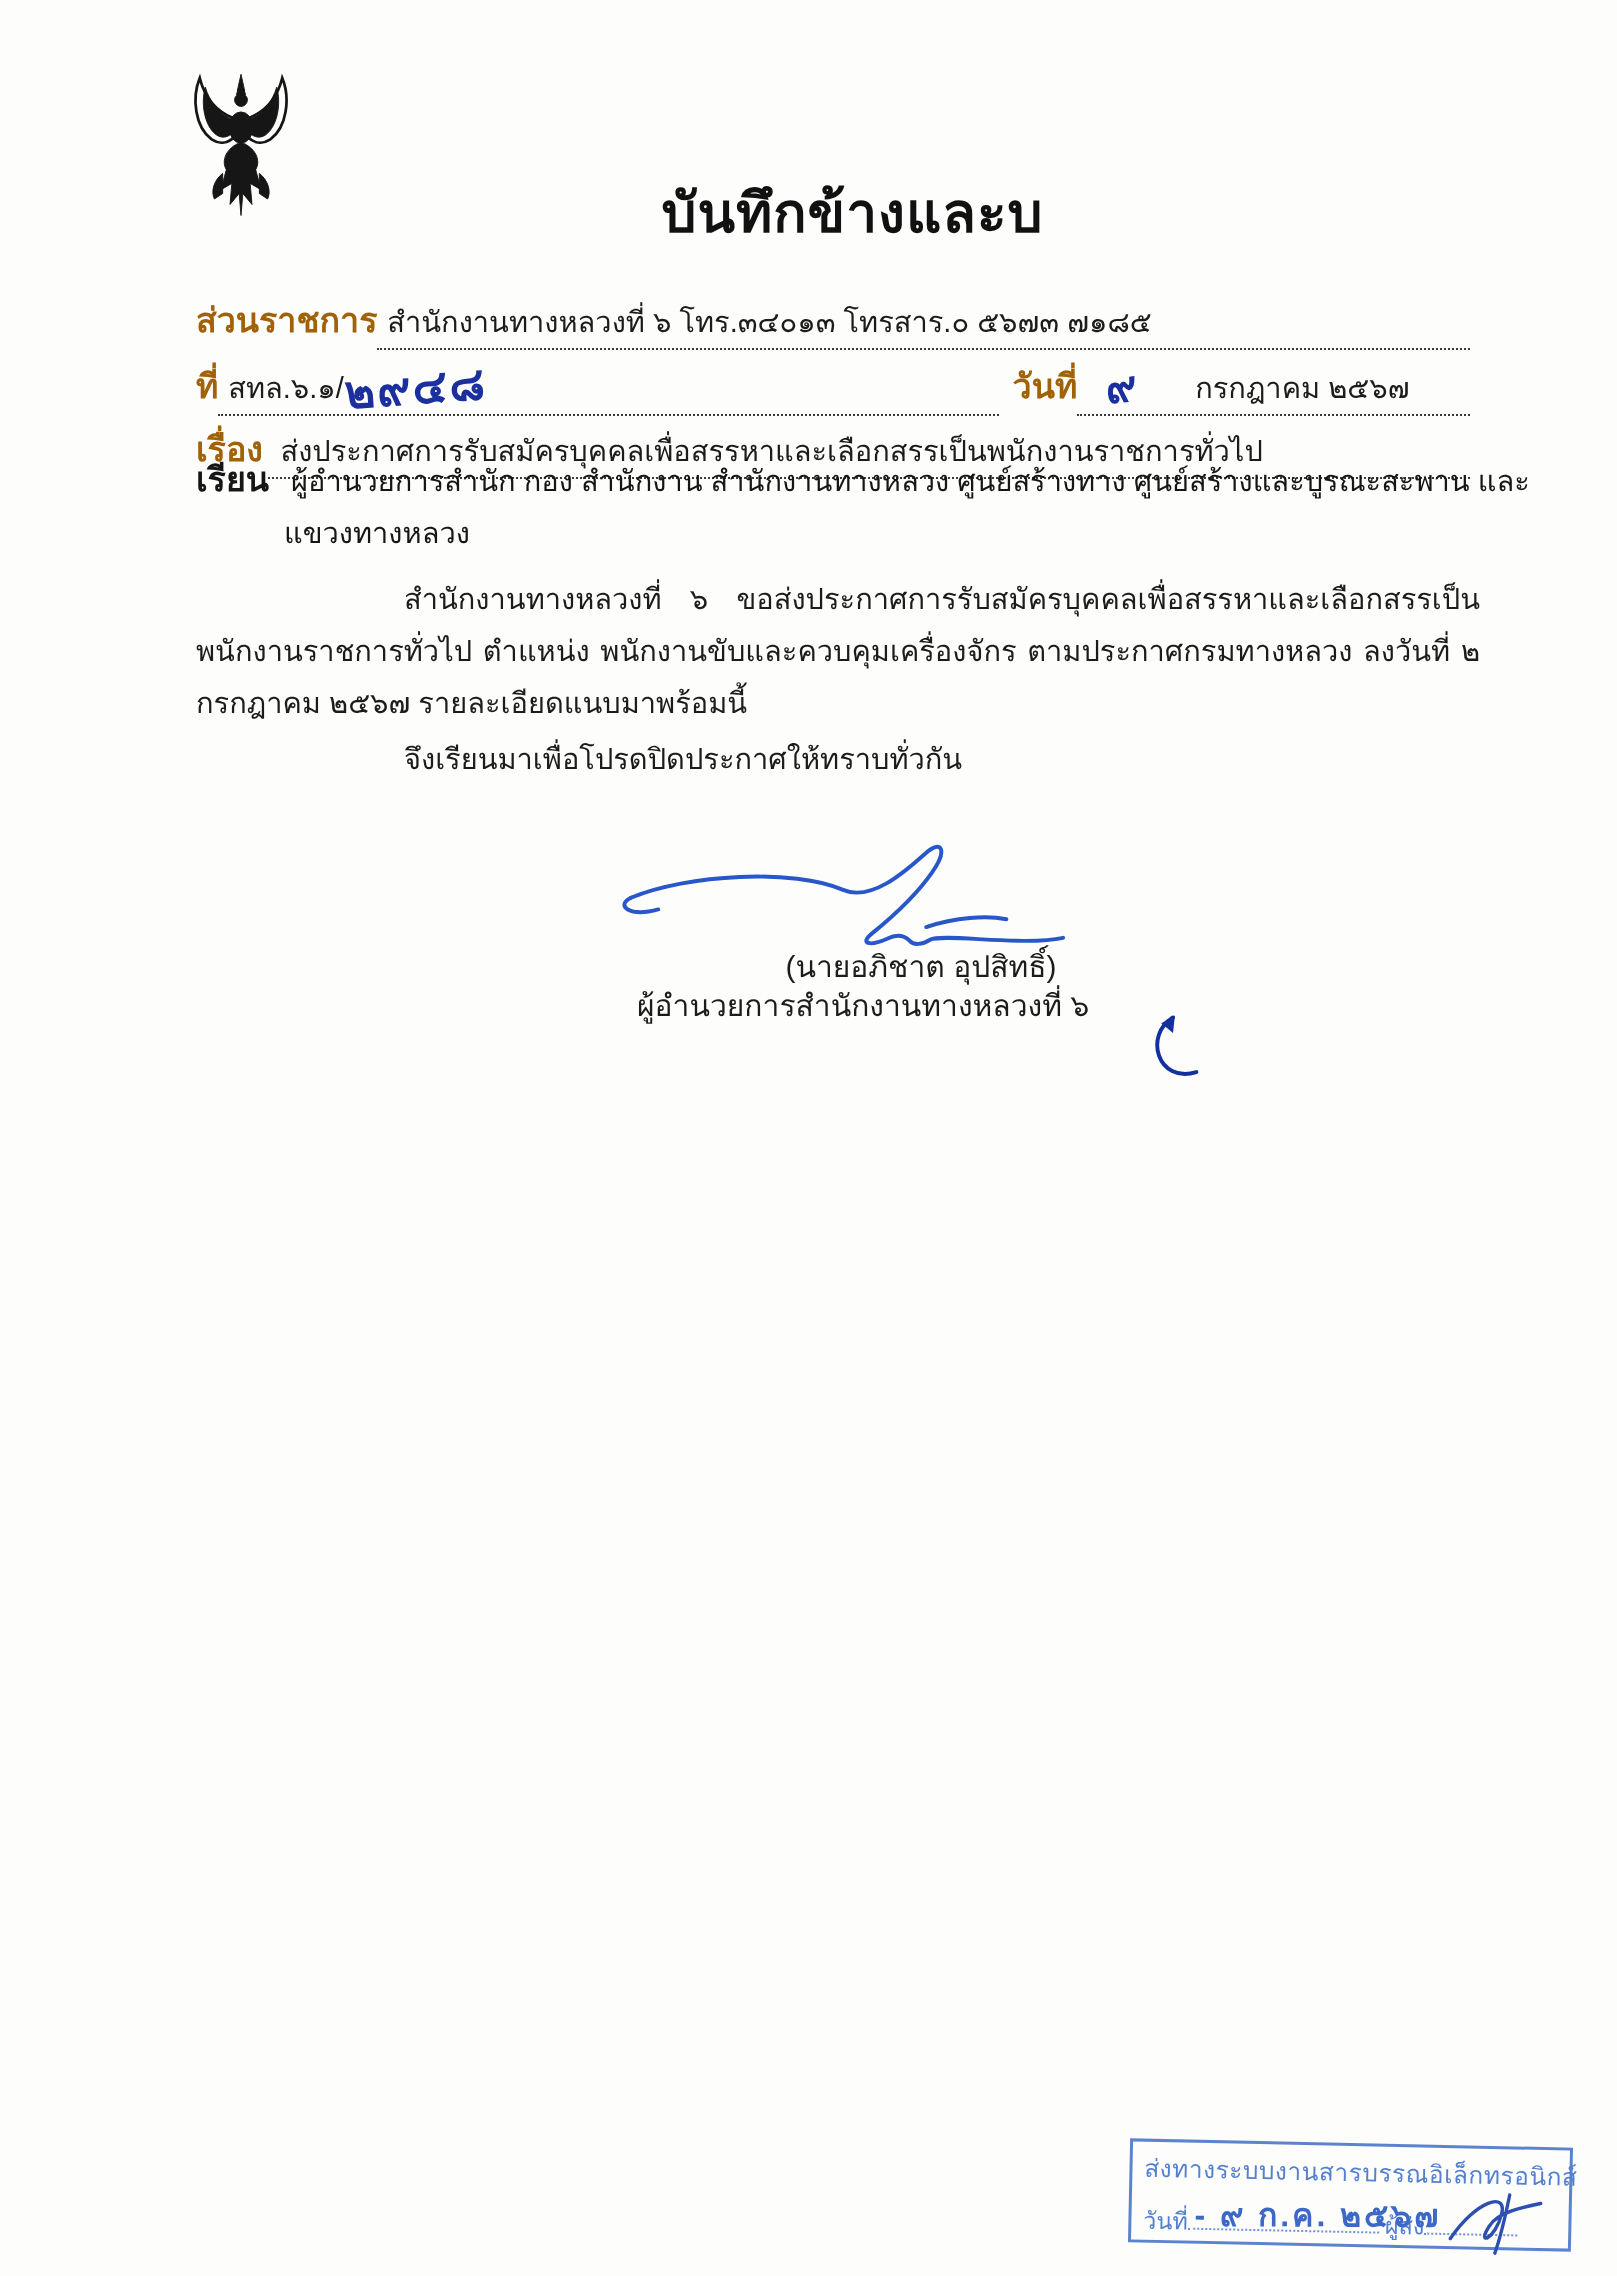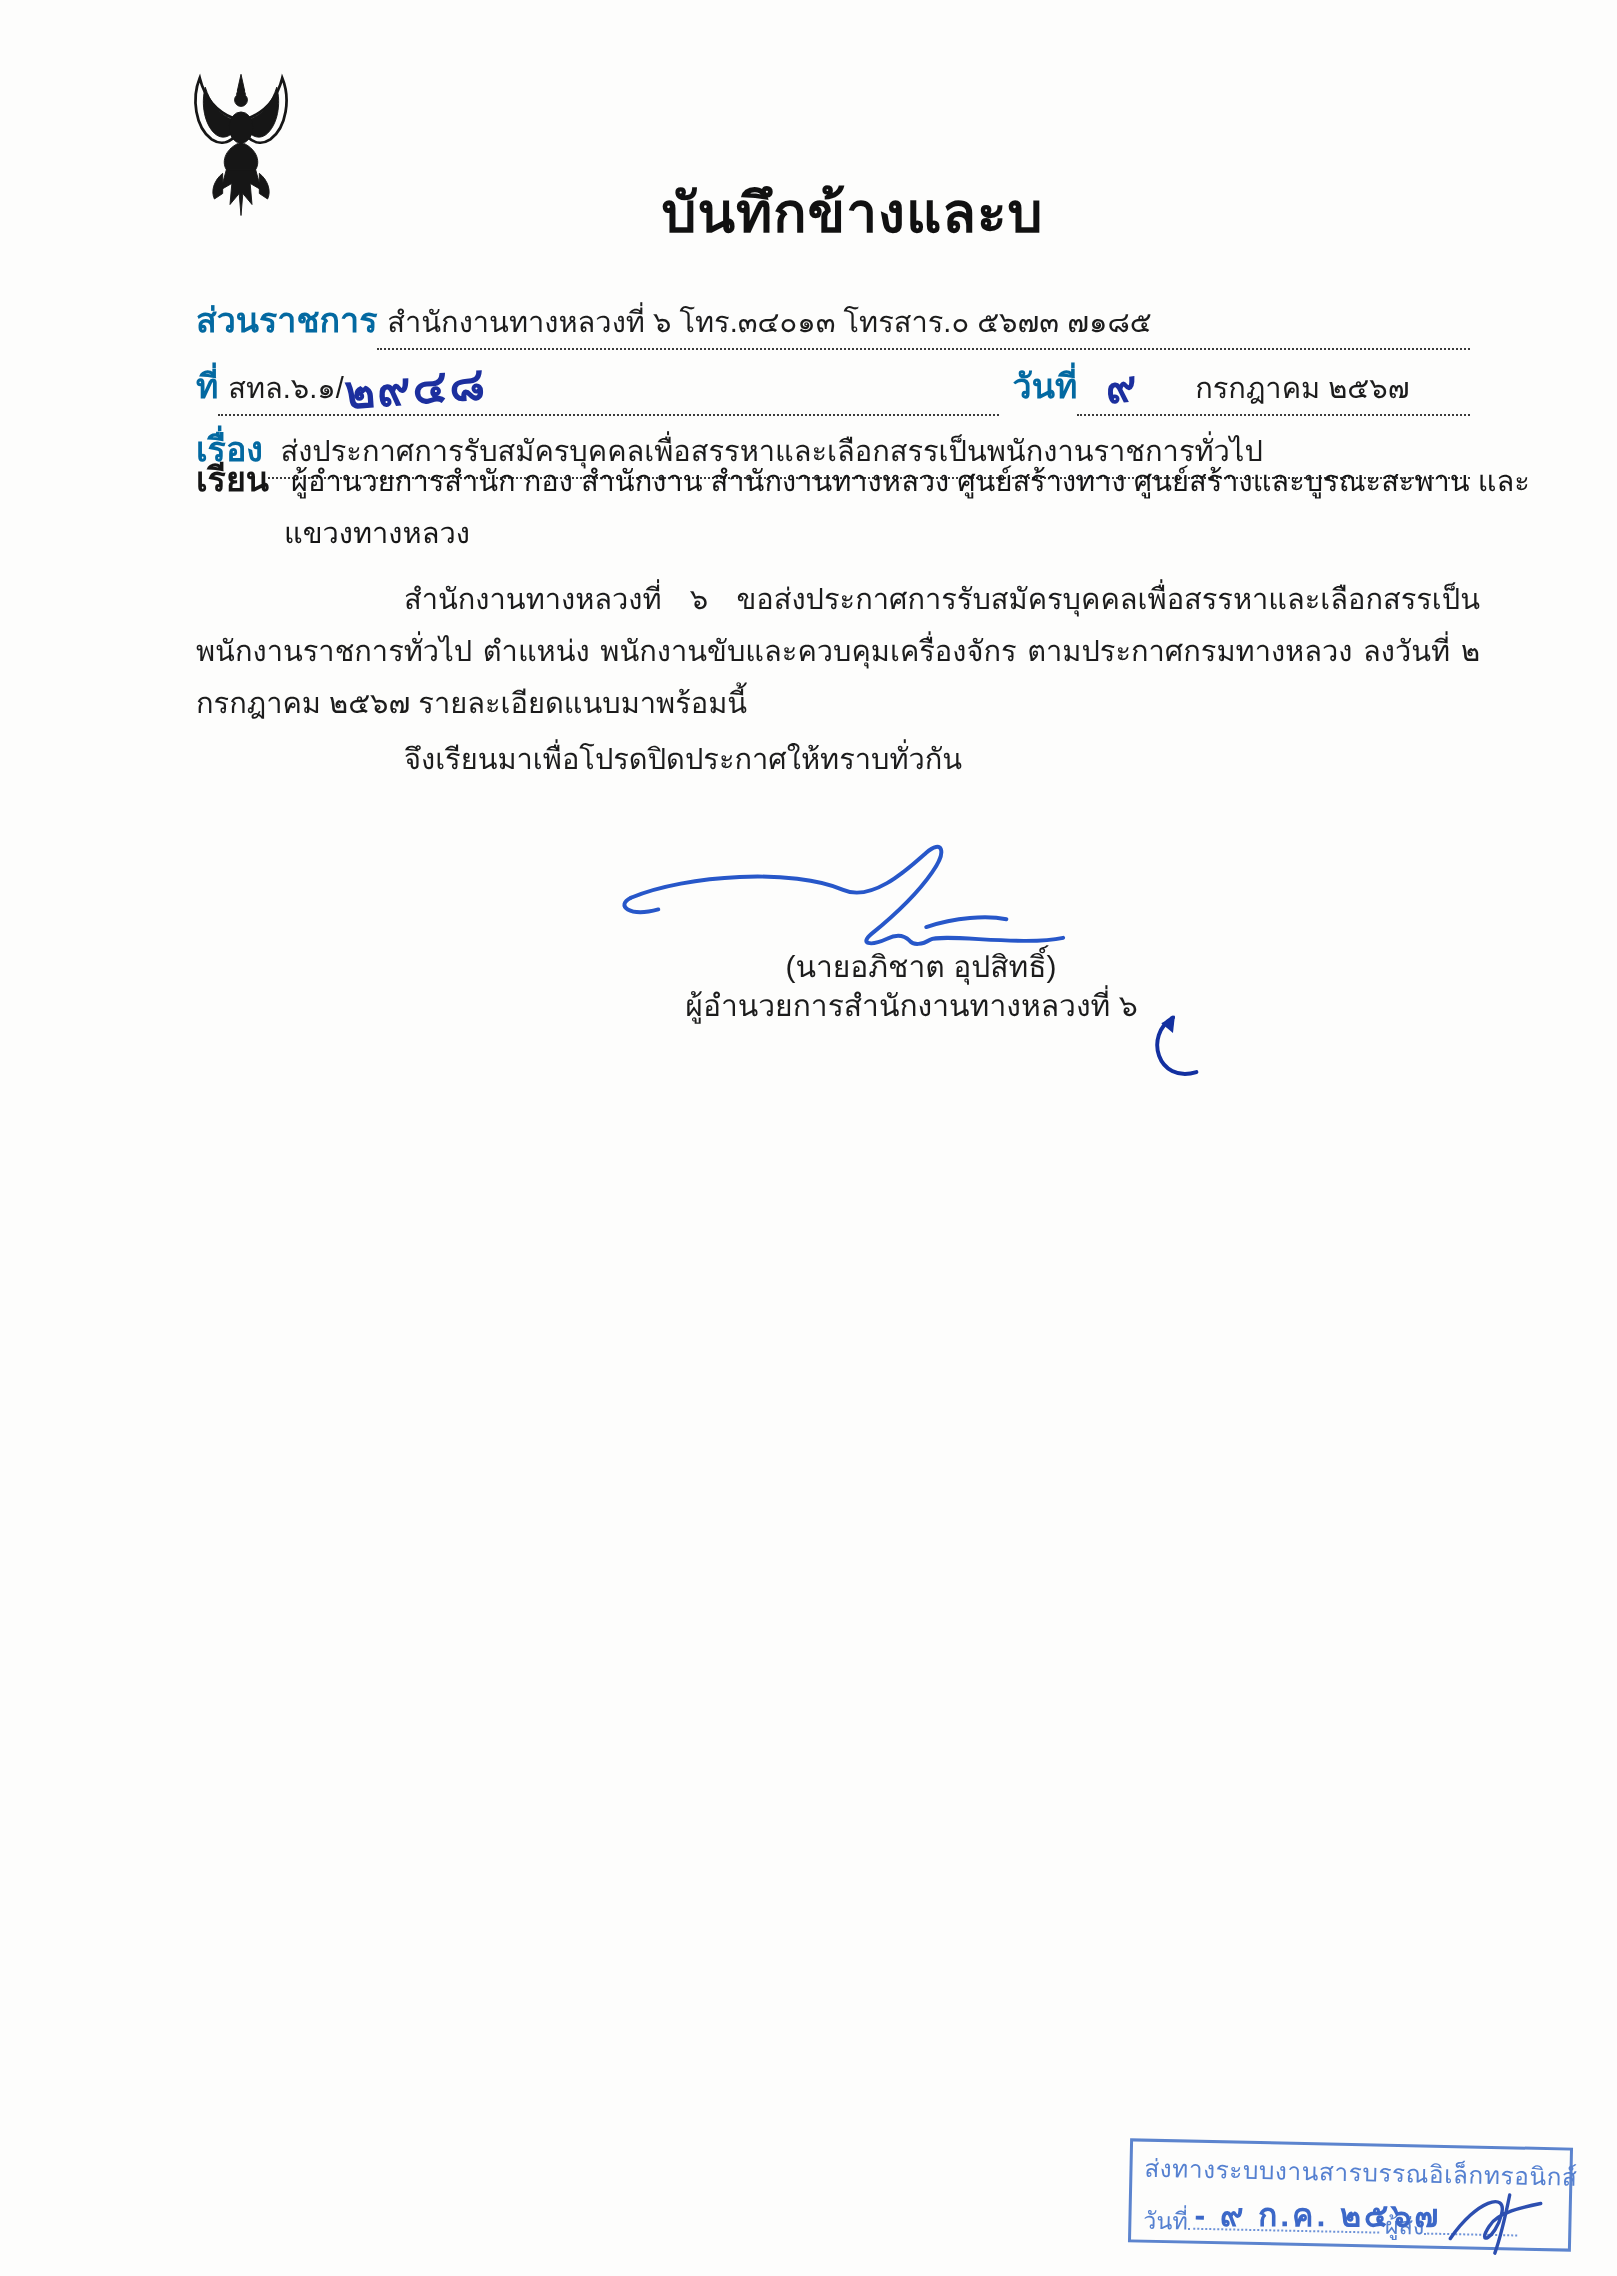--- a/index.html
+++ b/index.html
@@ -12,21 +12,21 @@
     font-family:"Liberation Sans","DejaVu Sans",sans-serif;
     color:#161616;
   }
   .emblem{position:absolute;left:186px;top:69px;width:110px;height:172px;}
   .doc-title{
     position:absolute;top:169px;left:0;right:0;
     text-align:center;padding-left:88px;
     font-size:55px;font-weight:700;letter-spacing:1px;color:#111;
   }
   .row{position:absolute;display:flex;align-items:baseline;white-space:nowrap;}
-  .lbl{font-weight:700;font-size:34px;color:#0369a1;flex:0 0 auto;}
+  .lbl{font-weight:700;font-size:34px;color:#a16207;flex:0 0 auto;}
   .dotted{
     border-bottom:2.5px dotted #3a3a3a;
     padding:0 5.9px 2.9px 9.8px;
     font-size:29px;
   }
   .grow{flex:1 1 auto;margin-top:36px;}
   .typed{font-size:29px;color:#1c1c1c;}
   .hand{
     color:#1c2f9e;
     font-size:46px;
@@ -48,21 +48,21 @@
     position:absolute;left:196px;width:1284px;
     font-size:29px;line-height:52px;text-align:justify;color:#1c1c1c;
   }
   .sig-ink{position:absolute;left:603px;top:841px;width:490px;height:132px;}
   .sig-name{
     position:absolute;left:676px;top:931px;width:490px;
     text-align:center;font-size:30px;color:#1c1c1c;margin-top:12px;
   }
   .sig-pos{
     position:absolute;left:637px;top:982px;width:549px;
-    text-align:center;font-size:30px;color:#1c1c1c;
+    text-align:left;font-size:30px;color:#1c1c1c;
   }
   .sig-arrow{position:absolute;left:1132px;top:992px;width:80px;height:90px;}
   .stamp{
     position:absolute;left:1129px;top:2143px;width:443px;height:104px;
     border:3.4px solid rgba(64,110,198,.85);
     transform:rotate(1.2deg);
     box-sizing:border-box;
     padding:6.9px 11.8px 0 11.8px;
     color:#5580d0;
   }

